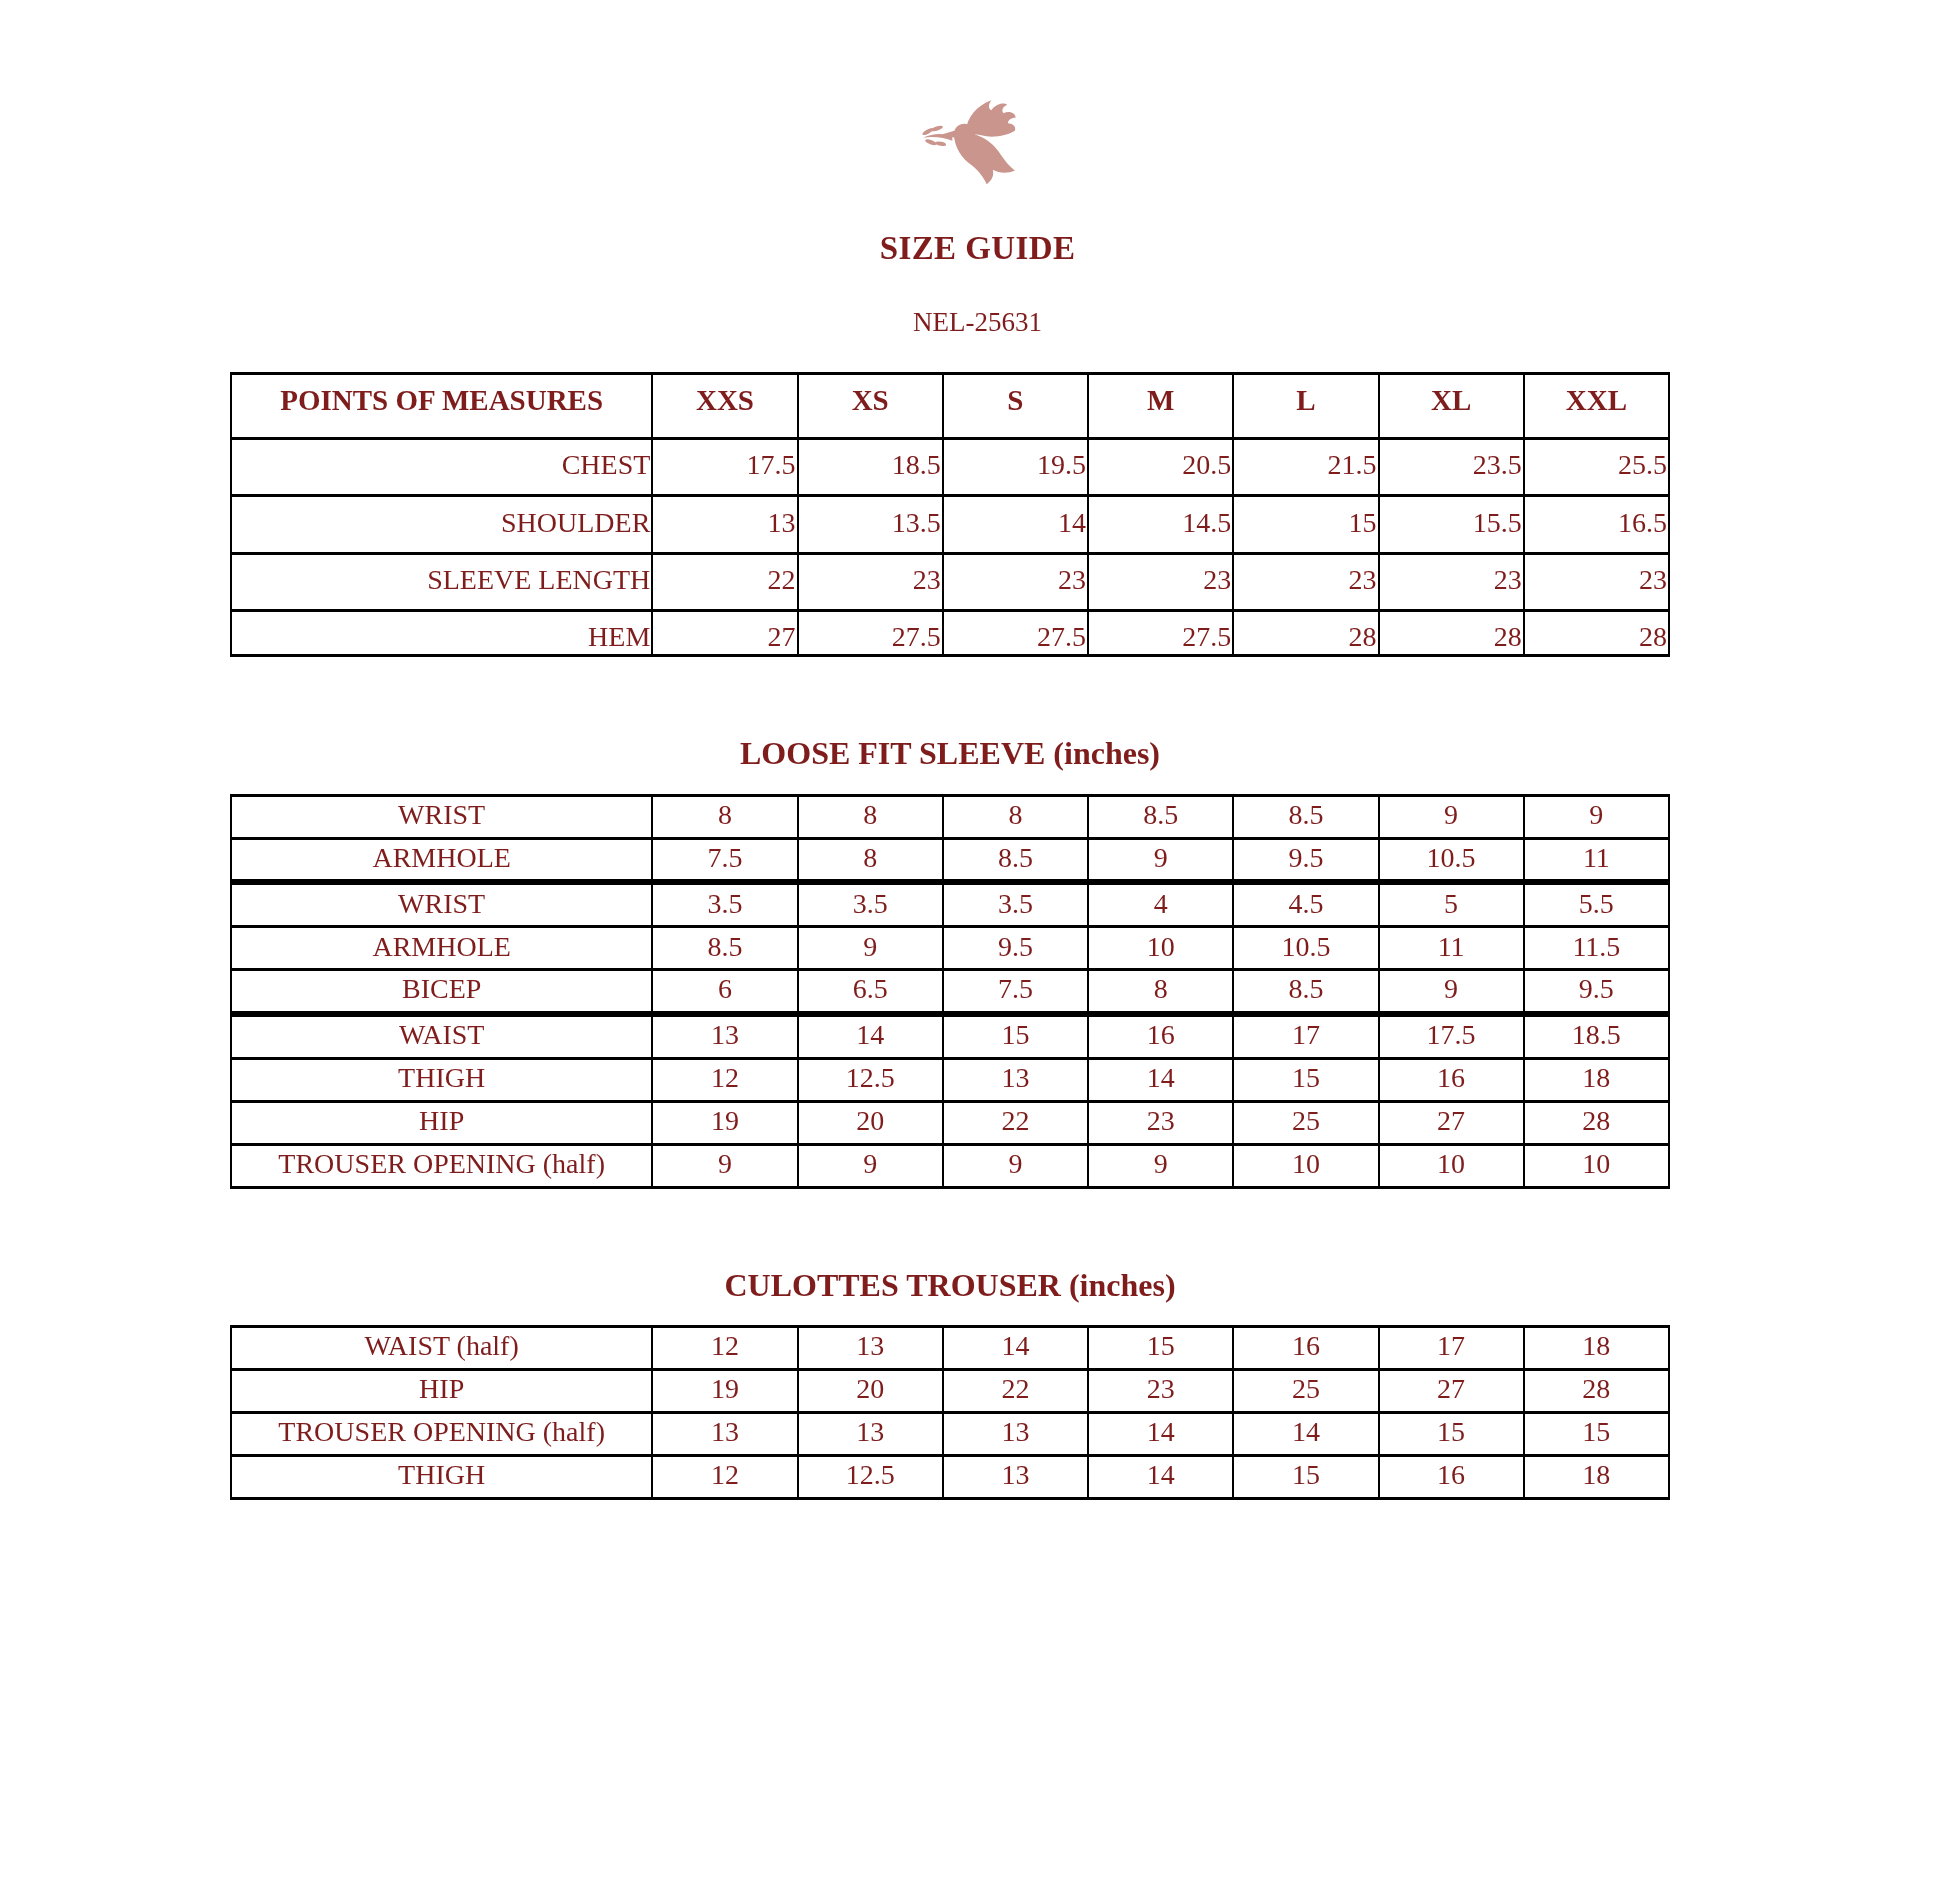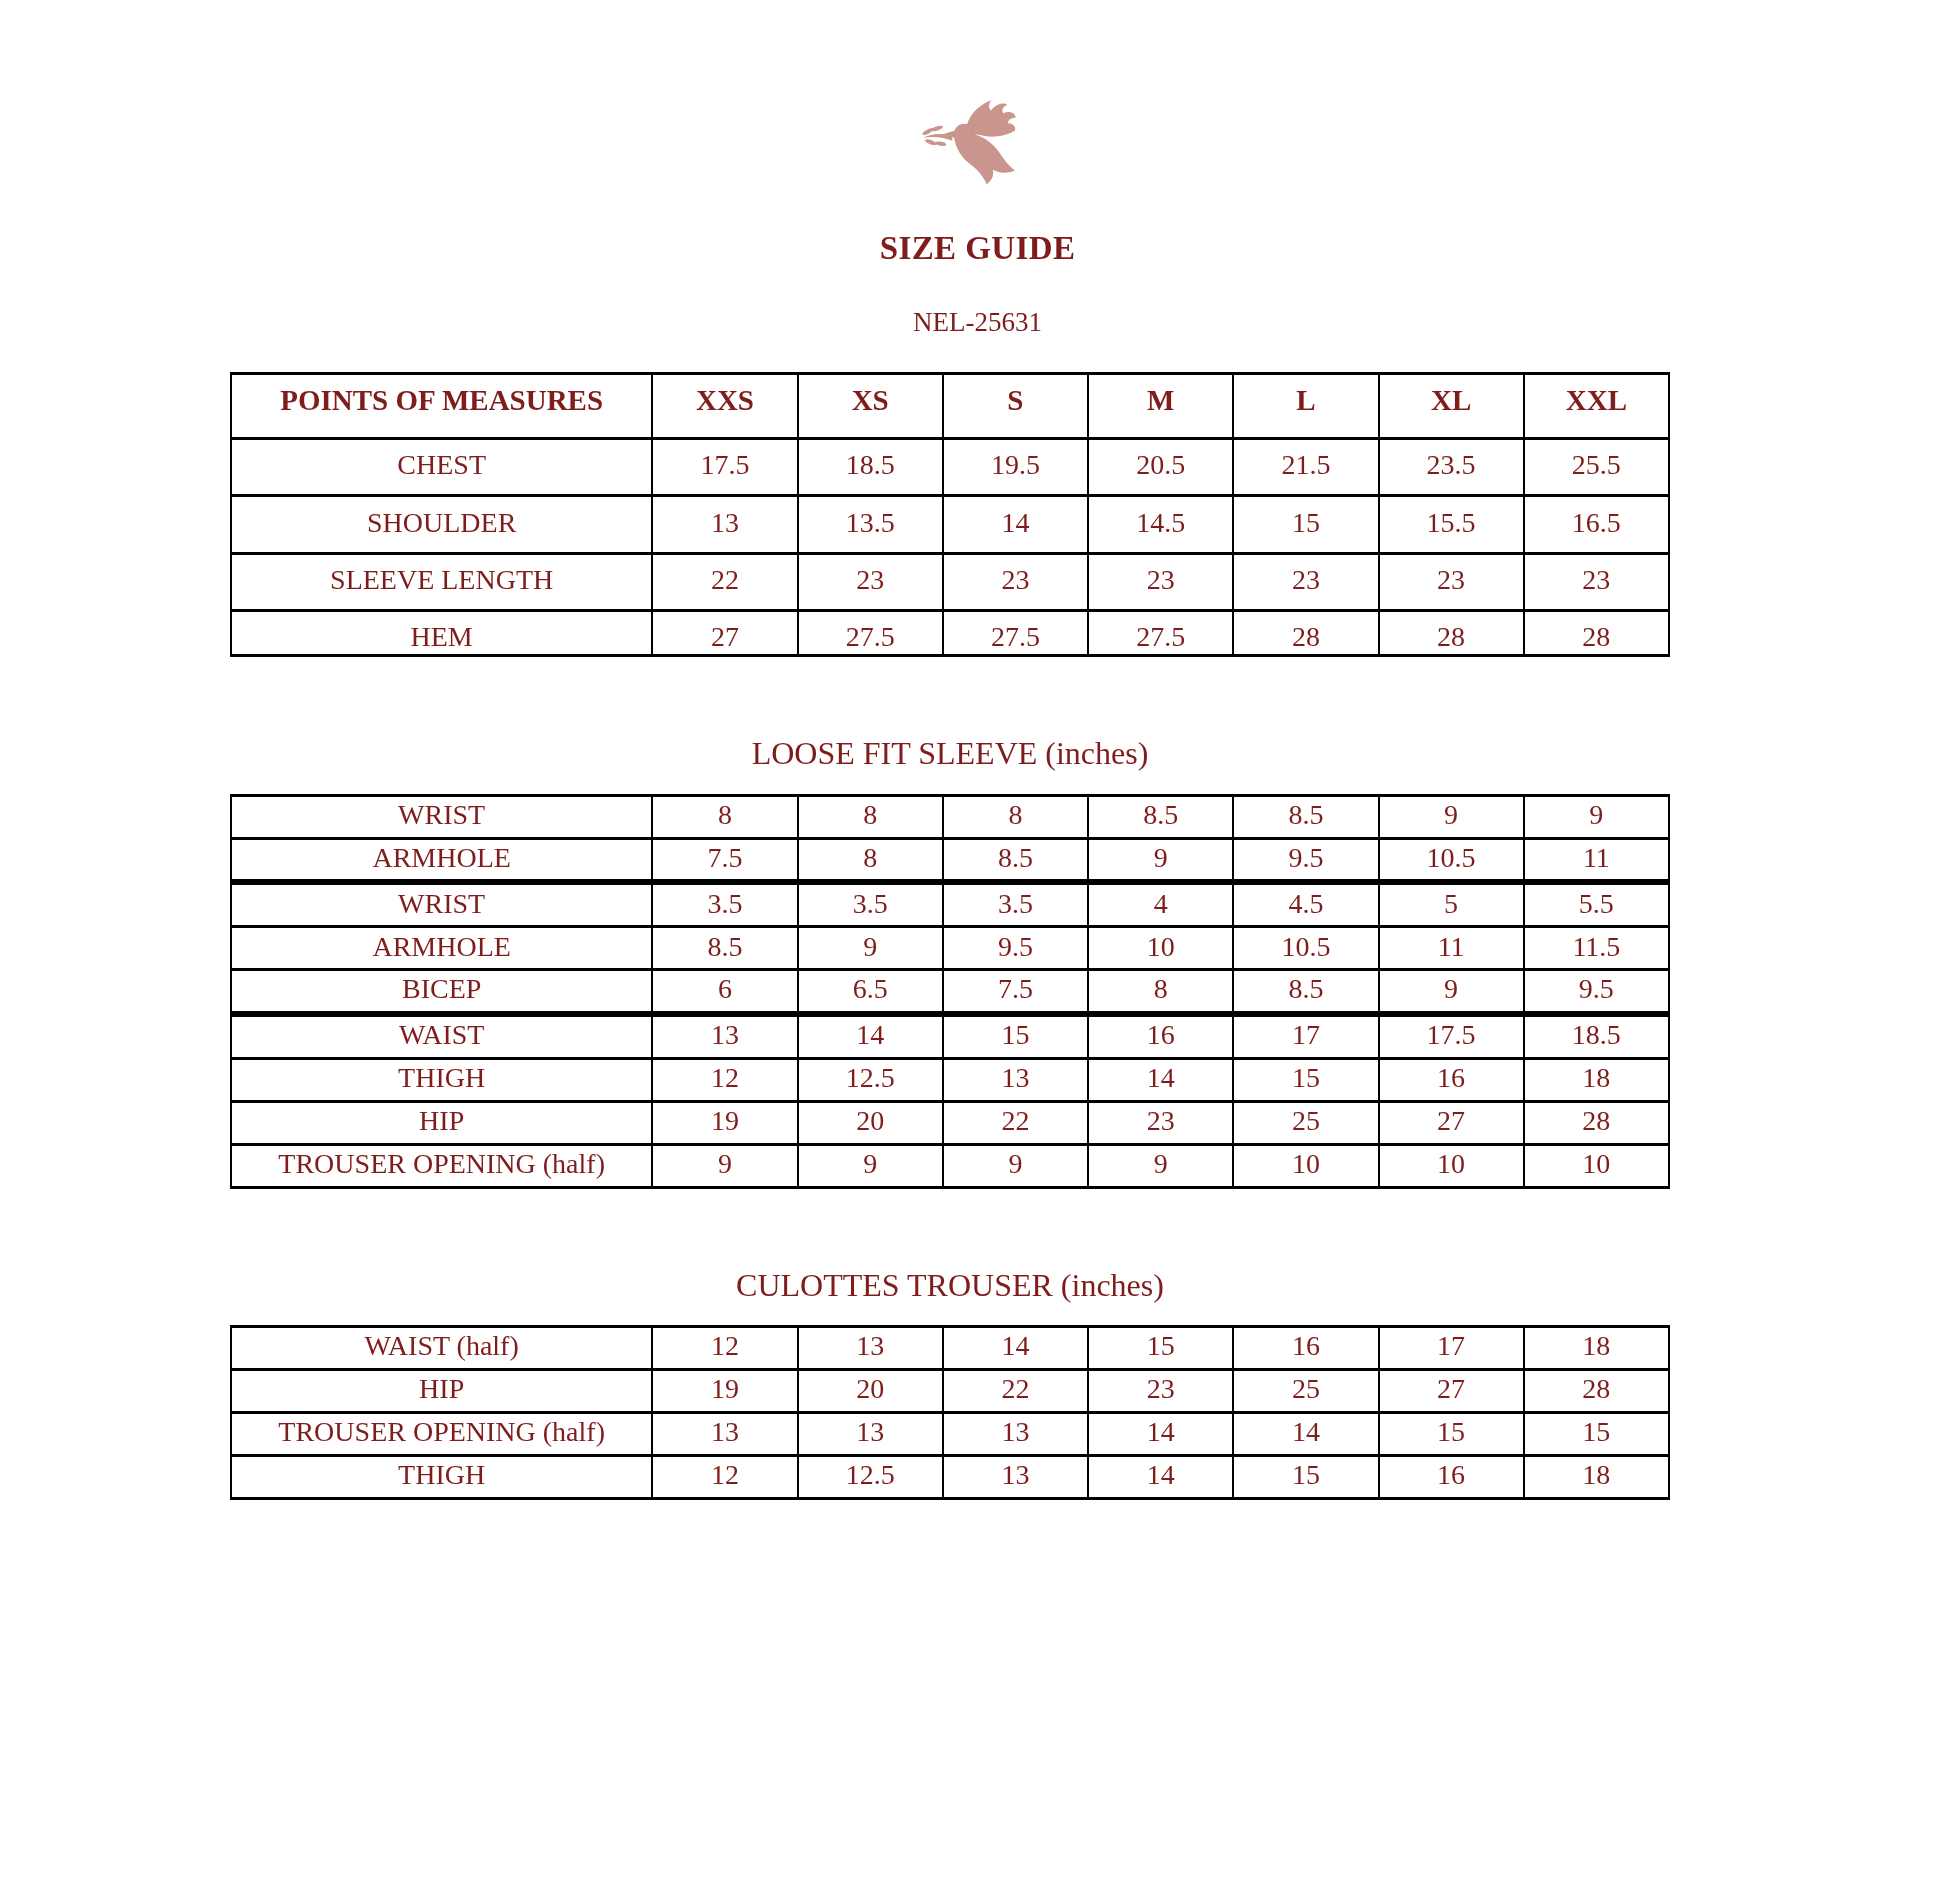--- a/index.html
+++ b/index.html
@@ -45,28 +45,28 @@
     border-bottom:3.8px solid #000;
     text-align:center;
     font-size:28px;
     line-height:1.15;
     overflow:hidden;
     white-space:nowrap;
   }
   
   .t.main th, .t.main td{ vertical-align:top; padding-top:9.2px; }
   .t.main thead th{ font-weight:bold; font-size:29px; height:52px;text-align:center; }
-  .t.main tbody td{ height:44px; font-weight:normal; }
+  .t.main tbody td{ height:44px; font-weight:normal;text-align:right; }
   .t.main tbody tr:last-child td{ height:32px; }
   
   .t.small td{ vertical-align:middle; padding:2.3px 0 5.4px 0; height:32px; }
   .section-title{
     text-align:center;
     font-size:32px;
-    font-weight:normal;
+    font-weight:bold;
     margin:78px 0 21.5px 0;
   }
 </style>
 </head>
 <body>
 
 <div class="page">
 
   <div class="logo">
     <svg width="121" height="90" viewBox="0 0 158 118" xmlns="http://www.w3.org/2000/svg">

